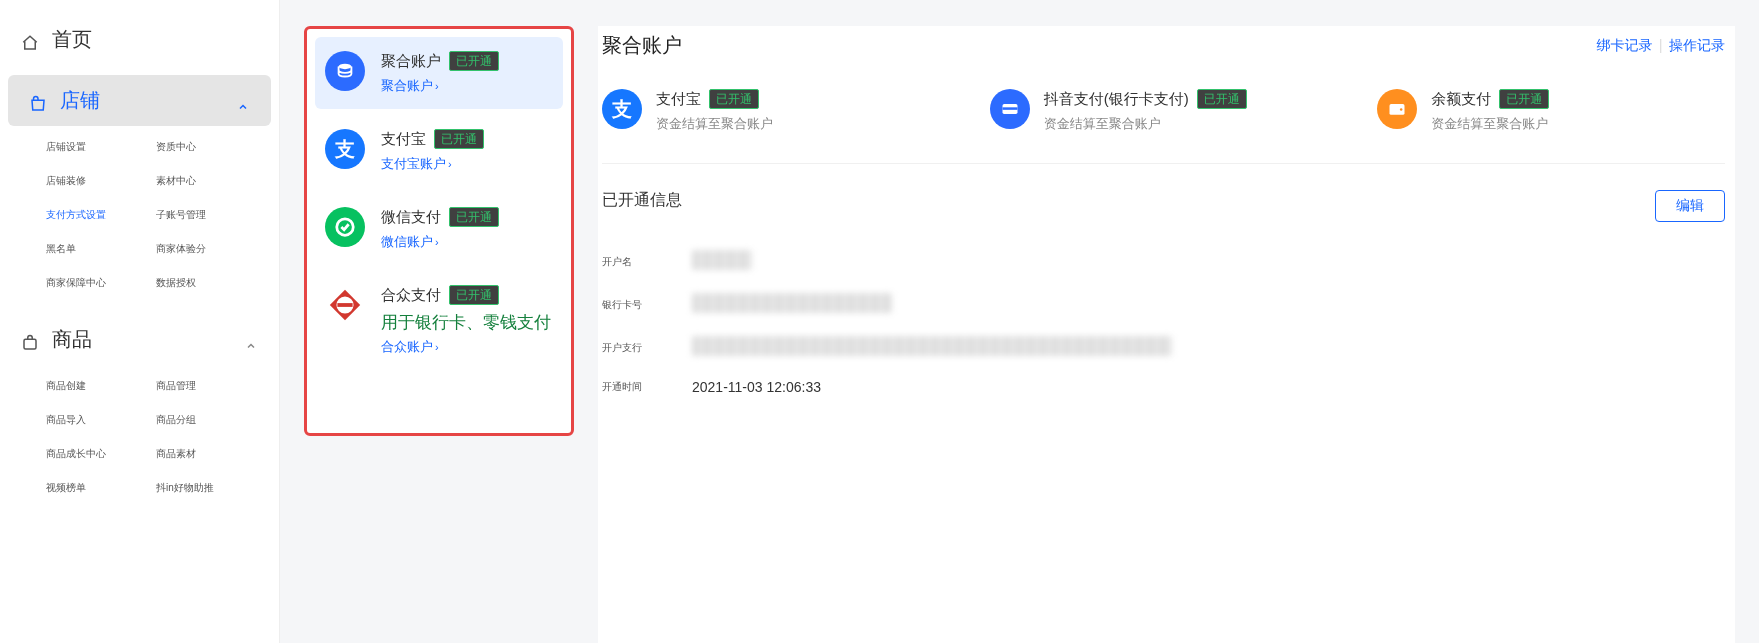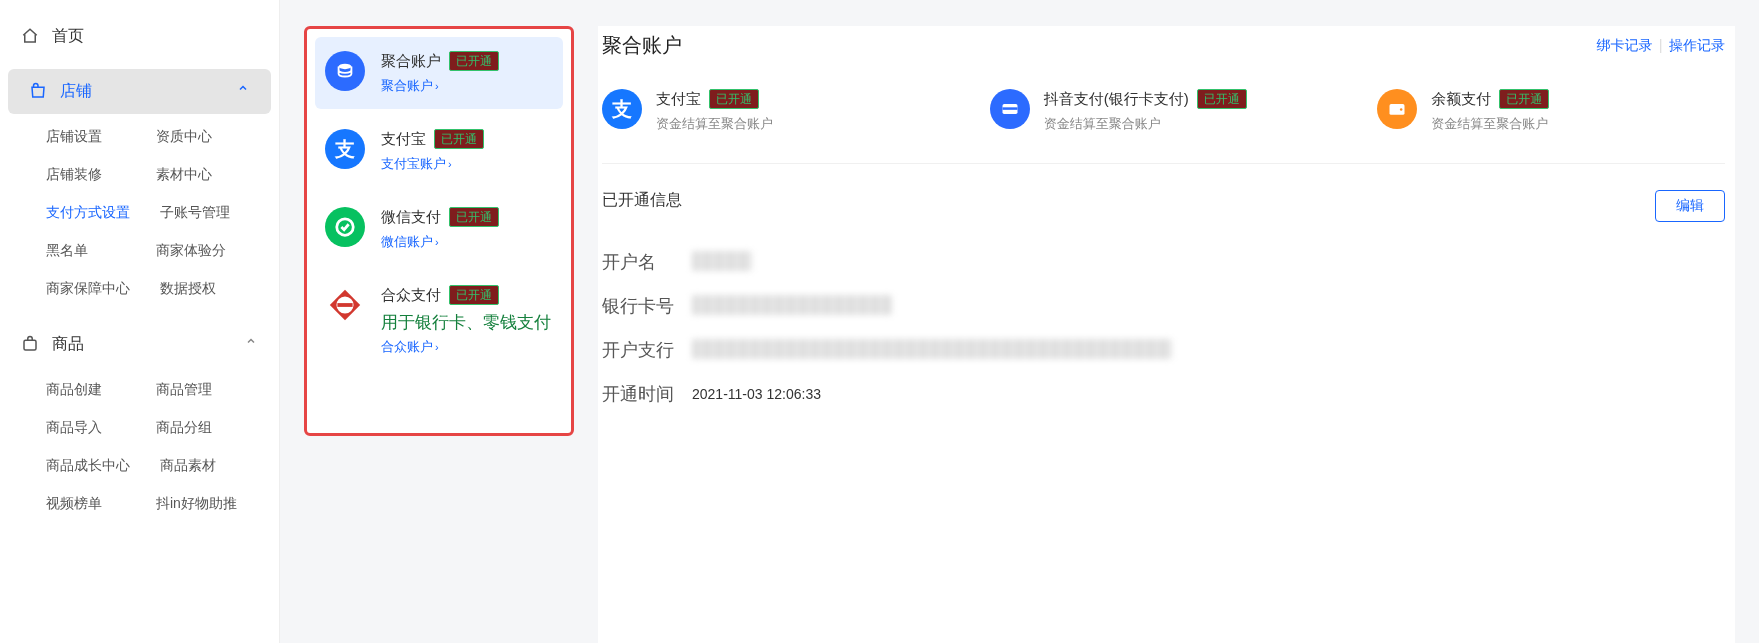--- a/index.html
+++ b/index.html
@@ -19,26 +19,26 @@
       width: 280px;
       background: #fff;
       border-right: 1px solid #eee;
       padding: 14px 0 0 0;
       display: flex;
       flex-direction: column;
       overflow-y: auto;
     }
     .nav-section-header {
       display: flex;
-      align-items: flex-start;
+      align-items: flex-end;
       padding: 12px 20px;
       cursor: pointer;
       position: relative;
       color: #333;
-      font-size: 16px;
+      font-size: 20px;
     }
     .nav-section-header.active {
       color: #1966ff;
       background: #e5e5e5;
       border-radius: 6px;
       margin: 0 8px;
     }
     .nav-section-header .nav-icon {
       width: 20px;
       height: 20px;
@@ -60,21 +60,21 @@
       margin-bottom: 4px;
     }
     .nav-child-row {
       display: flex;
       padding: 10px 0 10px 46px;
       gap: 30px;
     }
     .nav-child {
       cursor: pointer;
       color: #555;
-      font-size: 14px;
+      font-size: 10px;
       min-width: 80px;
     }
     .nav-child.active { color: #1966ff; }
 
     
     .main {
       flex: 1;
       padding: 26px 24px 0 24px;
       display: flex;
       gap: 24px;
@@ -119,21 +119,21 @@
     .method-title-row {
       display: flex;
       align-items: center;
       gap: 8px;
       margin-bottom: 6px;
     }
     .method-title { font-size: 15px; color: #333; }
     .status-badge {
       border: 1px solid #32c26b;
       color: #32c26b;
-      background: #7f1d1d;
+      background: #404040;
       font-size: 12px;
       padding: 0 6px;
       border-radius: 2px;
       line-height: 18px;
     }
     .method-sub {
       color: #15803d;
       font-size: 17px;
       margin-bottom: 4px;
     }
@@ -238,21 +238,21 @@
       cursor: pointer;
     }
     .info-row {
       display: flex;
       margin-bottom: 20px;
       align-items: center;
     }
     .info-label {
       width: 90px;
       color: #555;
-      font-size: 18px;
+      font-size: 10px;
     }
     .info-value {
       color: #333;
       font-size: 14px;
     }
     .blur-block {
       display: inline-block;
       background: repeating-linear-gradient(90deg, #ddd 0 6px, #e6e6e6 6px 12px);
       border-radius: 2px;
       filter: blur(3px);

